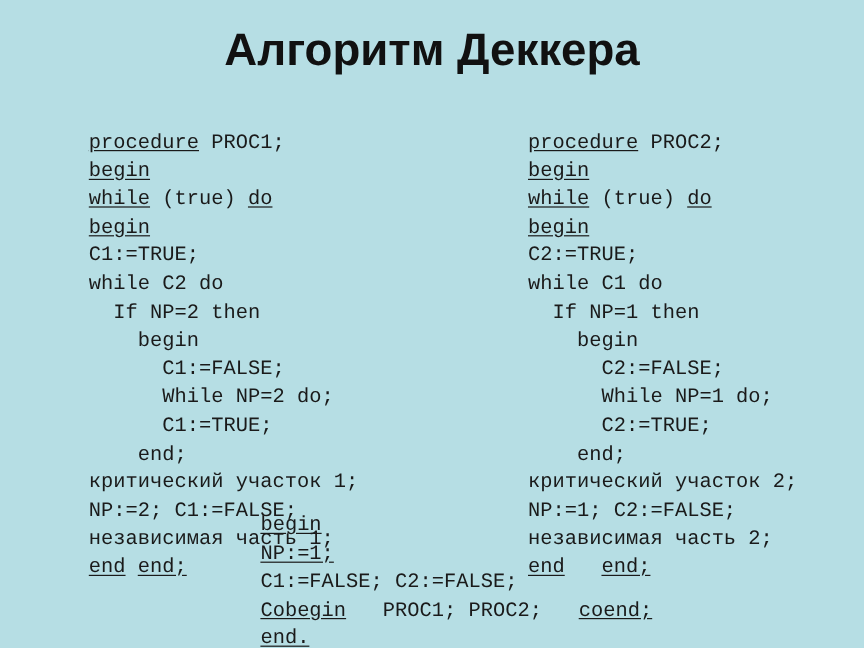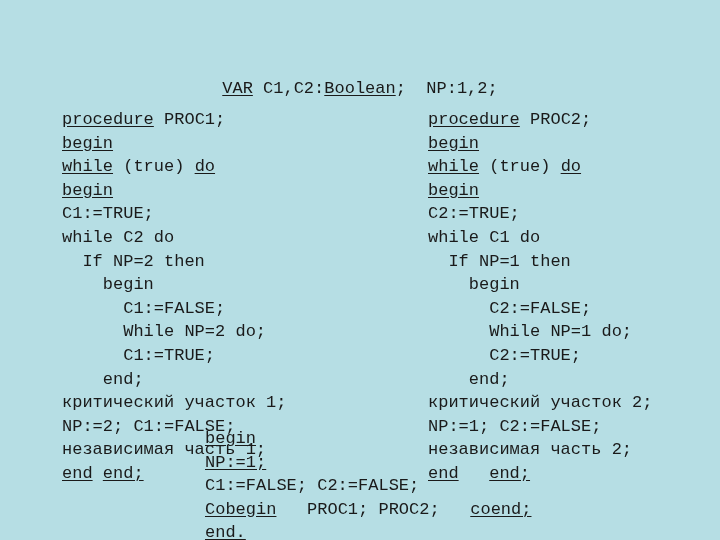--- a/index.html
+++ b/index.html
@@ -45,37 +45,38 @@
     color: #1a1a1a;
     white-space: pre;
   }
   .code-block {
     position: absolute;
     font-family: "Liberation Mono", monospace;
     font-size: 17px;
     line-height: 23.6px;
     color: #1a1a1a;
     white-space: pre;
+    margin-left: 12px;
   }
   #col-left  { left: 62px;  top: 108px; }
   #col-right { left: 428px; top: 108px; }
   #bottom-block { left: 205px; top: 427px; }
   .code-line {
     white-space: pre;
     height: 23.6px;
   }
   .u { text-decoration: underline; text-underline-offset: 2px; }
 </style>
 </head>
 <body>
 
 <div id="slide">
 
+  <div id="title">Алгоритм Деккера</div>
 
-  <div id="var-line"><span class="u">VAR</span><span> C1,C2:</span><span class="u">Boolean</span><span>;  NP:1,2;</span></div>
 
   <div id="col-left" class="code-block"><div class="code-line"><span class="u">procedure</span><span> PROC1;</span></div><div class="code-line"><span class="u">begin</span></div><div class="code-line"><span class="u">while</span><span> (true) </span><span class="u">do</span></div><div class="code-line"><span class="u">begin</span></div><div class="code-line"><span>C1:=TRUE;</span></div><div class="code-line"><span>while C2 do</span></div><div class="code-line"><span>  If NP=2 then</span></div><div class="code-line"><span>    begin</span></div><div class="code-line"><span>      C1:=FALSE;</span></div><div class="code-line"><span>      While NP=2 do;</span></div><div class="code-line"><span>      C1:=TRUE;</span></div><div class="code-line"><span>    end;</span></div><div class="code-line"><span>критический участок 1;</span></div><div class="code-line"><span>NP:=2; C1:=FALSE;</span></div><div class="code-line"><span>независимая часть 1;</span></div><div class="code-line"><span class="u">end</span><span> </span><span class="u">end;</span></div></div>
 
   <div id="col-right" class="code-block"><div class="code-line"><span class="u">procedure</span><span> PROC2;</span></div><div class="code-line"><span class="u">begin</span></div><div class="code-line"><span class="u">while</span><span> (true) </span><span class="u">do</span></div><div class="code-line"><span class="u">begin</span></div><div class="code-line"><span>C2:=TRUE;</span></div><div class="code-line"><span>while C1 do</span></div><div class="code-line"><span>  If NP=1 then</span></div><div class="code-line"><span>    begin</span></div><div class="code-line"><span>      C2:=FALSE;</span></div><div class="code-line"><span>      While NP=1 do;</span></div><div class="code-line"><span>      C2:=TRUE;</span></div><div class="code-line"><span>    end;</span></div><div class="code-line"><span>критический участок 2;</span></div><div class="code-line"><span>NP:=1; C2:=FALSE;</span></div><div class="code-line"><span>независимая часть 2;</span></div><div class="code-line"><span class="u">end</span><span>   </span><span class="u">end;</span></div></div>
 
   <div id="bottom-block" class="code-block"><div class="code-line"><span class="u">begin</span></div><div class="code-line"><span class="u">NP:=1;</span></div><div class="code-line"><span>C1:=FALSE; C2:=FALSE;</span></div><div class="code-line"><span class="u">Cobegin</span><span>   PROC1; PROC2;   </span><span class="u">coend;</span></div><div class="code-line"><span class="u">end.</span></div></div>
 
 </div>
 
 </body></html>

